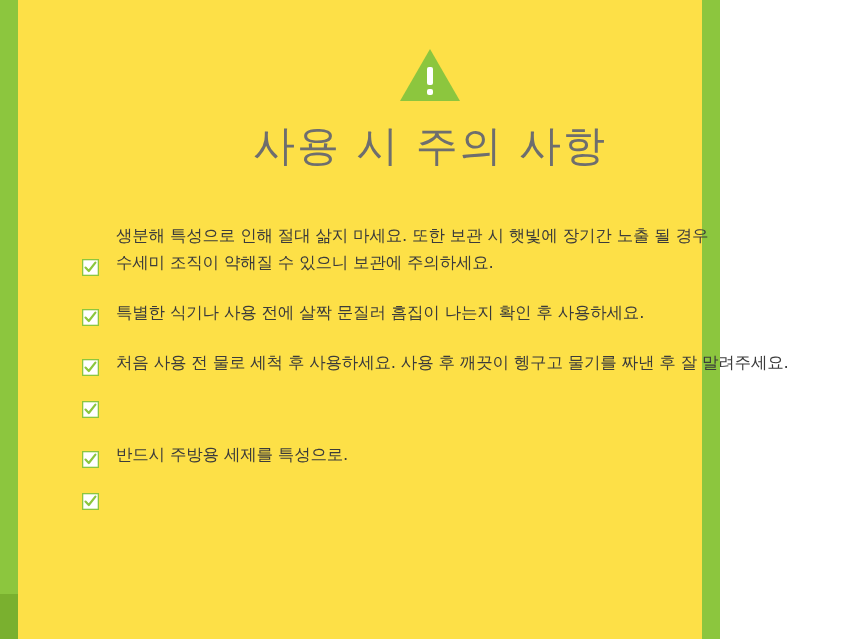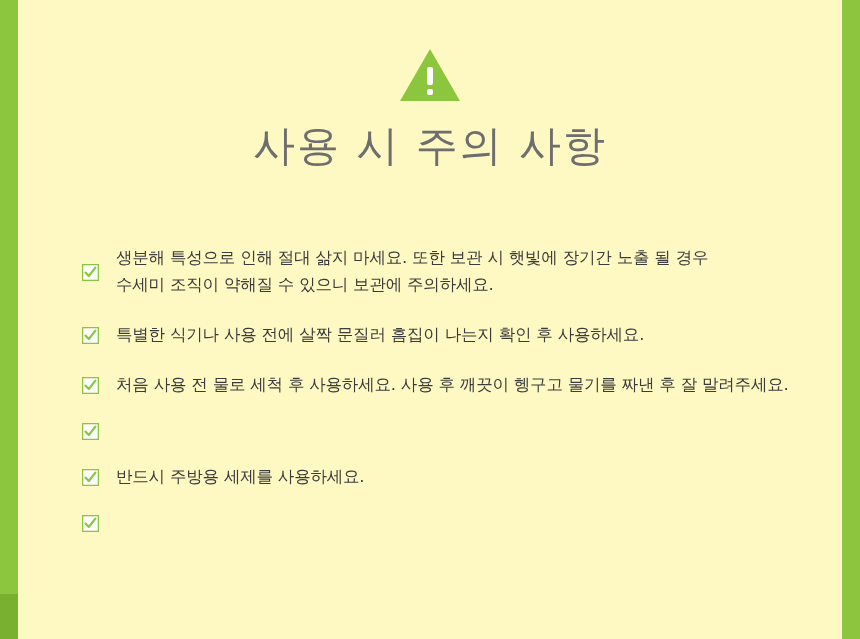--- a/index.html
+++ b/index.html
@@ -8,23 +8,23 @@
   }
   body {
     width: 860px;
     height: 639px;
     background: #ffffff;
     font-family: "Liberation Sans", sans-serif;
     overflow: hidden;
   }
   .page {
     position: relative;
-    width: 860px;
+    width: 720px;
     height: 639px;
-    background: #fef9c3;
+    background: #fde047;
     box-sizing: border-box;
   }
   
   .edge-left {
     position: absolute;
     left: 0;
     top: 0;
     width: 18px;
     height: 639px;
     background: #8cc63e;
@@ -76,23 +76,22 @@
     font-family: "DejaVu Sans", "Liberation Sans", sans-serif;
   }
   .list {
     position: absolute;
     top: 222px;
     left: 64px;
     width: 760px;
   }
   .item {
     display: flex;
-    align-items: center;
+    align-items: flex-end;
     margin-bottom: 23px;
-    margin-top: 22px;
   }
   .checkbox {
     flex: 0 0 auto;
     width: 17px;
     height: 17px;
     margin-top: 2px;
     margin-right: 17px;
   }
   .checkbox svg { display: block; }
   .item-text {
@@ -167,21 +166,21 @@
         </span>
       </div>
 
       <div class="item">
         <span class="checkbox">
           <svg width="17" height="17" viewBox="0 0 17 17" xmlns="http://www.w3.org/2000/svg">
             <rect x="0.5" y="0.5" width="16" height="16" fill="#ffffff" stroke="#8cc63e" stroke-width="1.6"></rect>
             <path d="M3.5 8.6 L6.8 12 L13.4 3.6" fill="none" stroke="#8cc63e" stroke-width="2.2" stroke-linecap="round" stroke-linejoin="round"></path>
           </svg>
         </span>
-        <span class="item-text">반드시 주방용 세제를 사용하세요.</span>
+        <span class="item-text">반드시 주방용 세제를 특성으로.</span>
       </div>
 
       <div class="item">
         <span class="checkbox">
           <svg width="17" height="17" viewBox="0 0 17 17" xmlns="http://www.w3.org/2000/svg">
             <rect x="0.5" y="0.5" width="16" height="16" fill="#ffffff" stroke="#8cc63e" stroke-width="1.6"></rect>
             <path d="M3.5 8.6 L6.8 12 L13.4 3.6" fill="none" stroke="#8cc63e" stroke-width="2.2" stroke-linecap="round" stroke-linejoin="round"></path>
           </svg>
         </span>
       </div>

